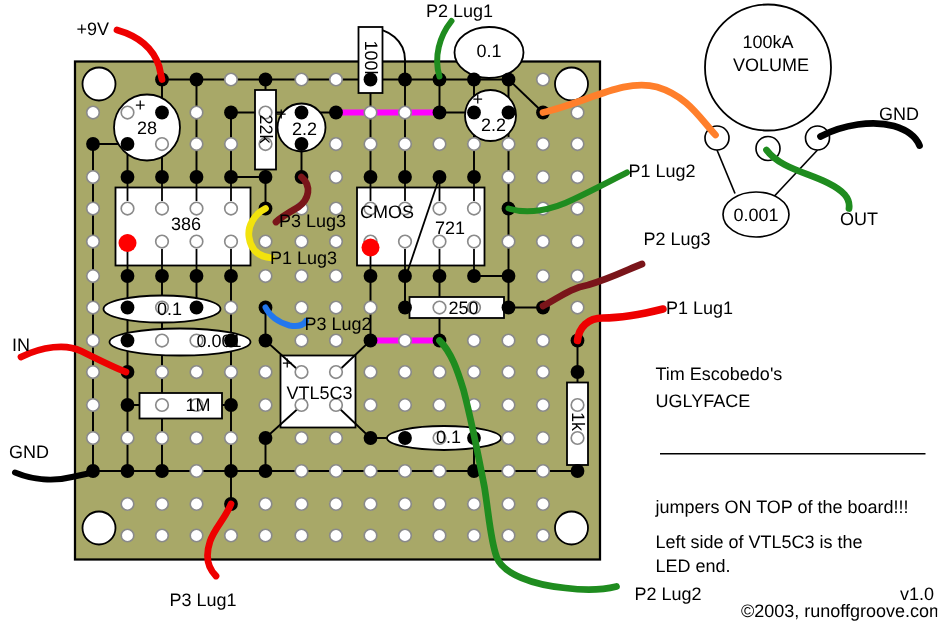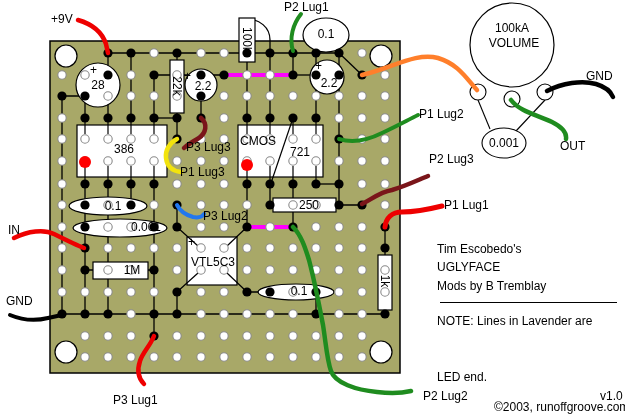--- a/index.html
+++ b/index.html
@@ -375,19 +375,19 @@
   <div class="lbl" style="left:188px;top:236px">+</div>
   <div class="lbl ctr" style="left:113px;top:200px">0.1</div>
   <div class="lbl ctr" style="left:146px;top:221px">0.001</div>
   <div class="lbl ctr" style="left:299px;top:285px">0.1</div>
   <div class="lbl ctr" style="left:512px;top:22px">100kA</div>
   <div class="lbl ctr" style="left:514px;top:37px">VOLUME</div>
   <div class="lbl ctr" style="left:504px;top:137px">0.001</div>
 
   <div class="lbl" style="left:437px;top:243px">Tim Escobedo's</div>
   <div class="lbl" style="left:437px;top:261px">UGLYFACE</div>
-  <div class="lbl" style="left:437px;top:280px">Mods by B Tremblay</div>
   <div class="rule" style="left:440px;top:302px;width:177px"></div>
-  <div class="lbl" style="left:437px;top:315px">NOTE: Lines in Lavender are</div>
+  <div class="lbl" style="left:437px;top:332px">jumpers ON TOP of the board!!!</div>
+  <div class="lbl" style="left:437px;top:355px">Left side of VTL5C3 is the</div>
   <div class="lbl" style="left:437px;top:371px">LED end.</div>
   <div class="lbl" style="left:600px;top:390px">v1.0</div>
   <div class="lbl" style="left:494px;top:401px">©2003, runoffgroove.com</div>
 </div>
 
 </body></html>

